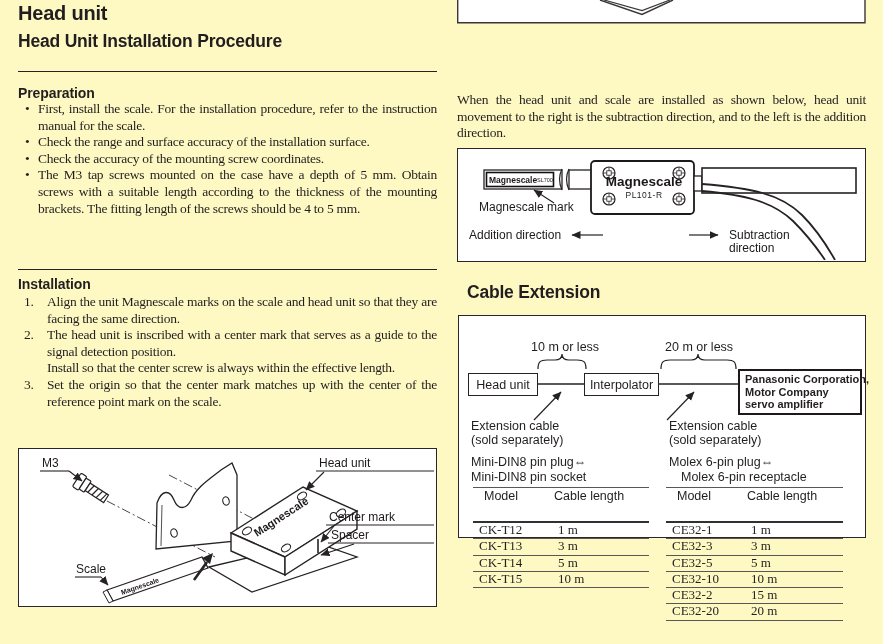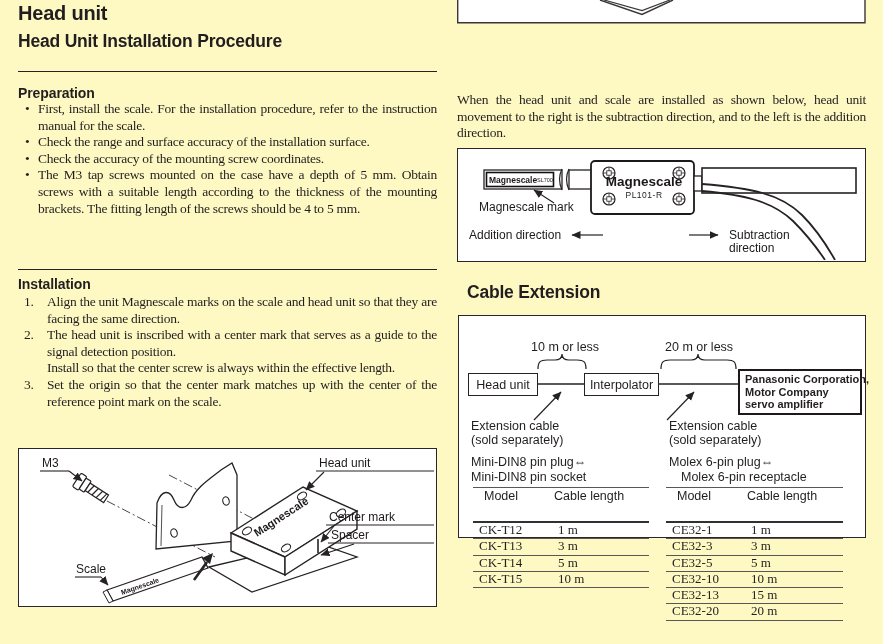--- a/index.html
+++ b/index.html
@@ -316,21 +316,21 @@
           </tr>
       <tr>
             <td>CE32-5</td>
             <td class="c2">5 m</td>
           </tr>
       <tr>
             <td>CE32-10</td>
             <td class="c2">10 m</td>
           </tr>
       <tr>
-            <td>CE32-13</td>
+            <td>CE32-2</td>
             <td class="c2">15 m</td>
           </tr>
       <tr>
             <td>CE32-20</td>
             <td class="c2">20 m</td>
           </tr>
     </tbody>
       </table>
   </div>
 

